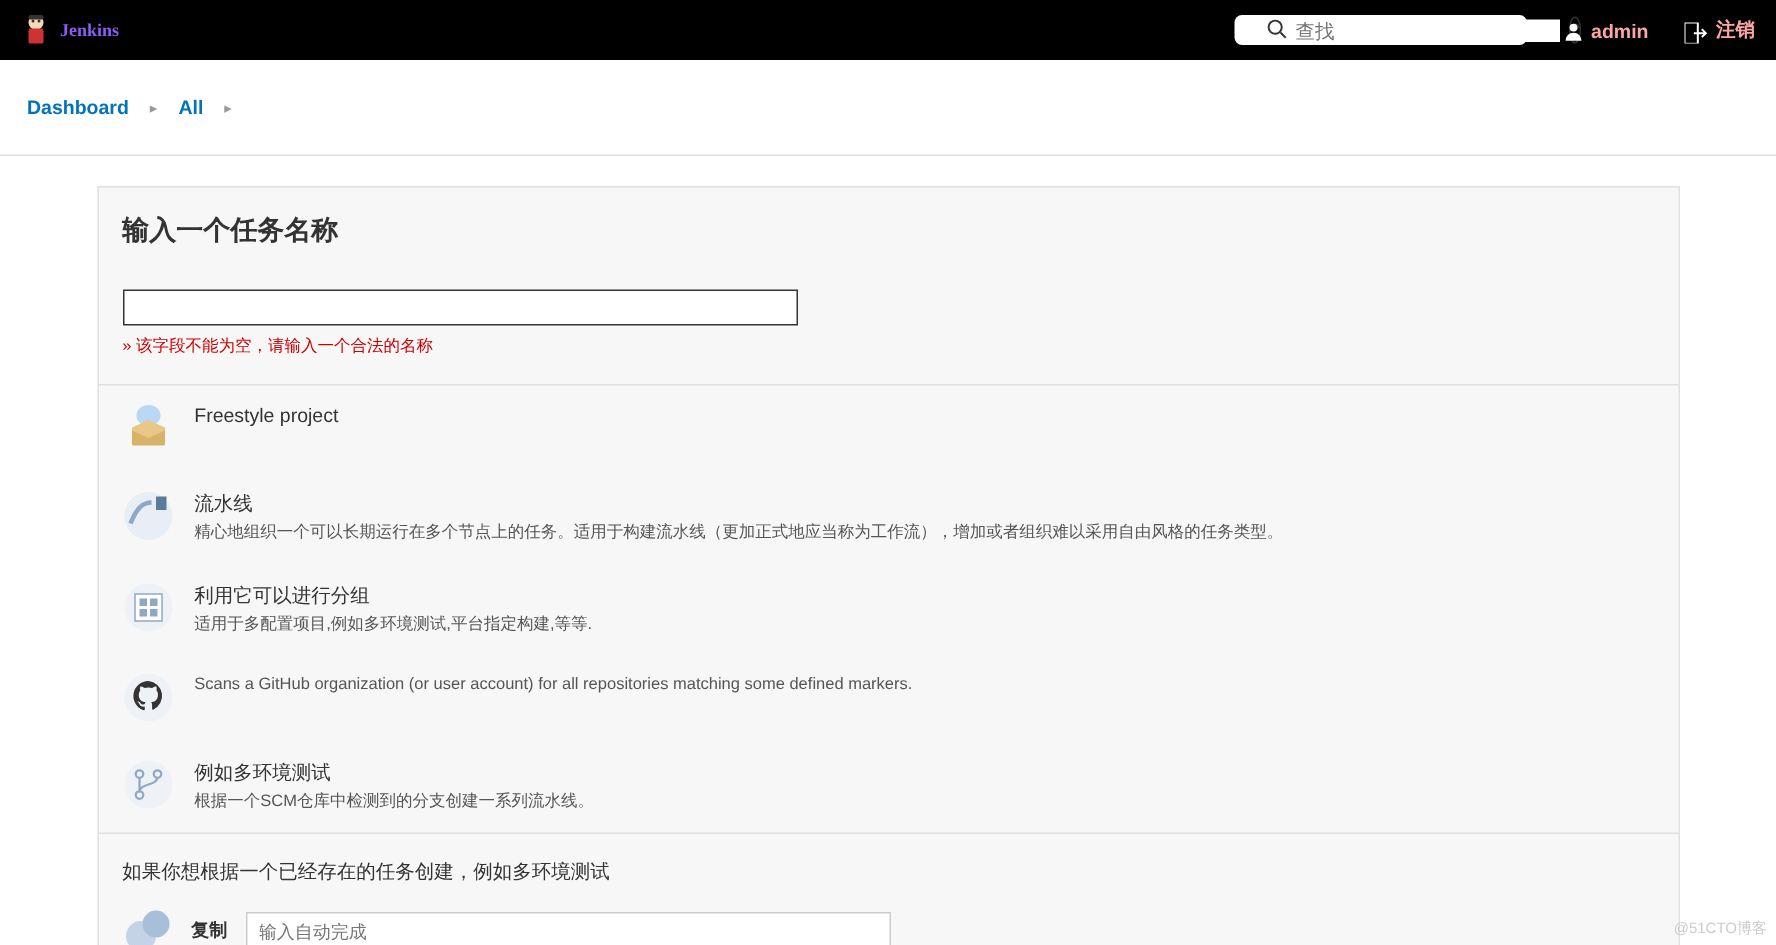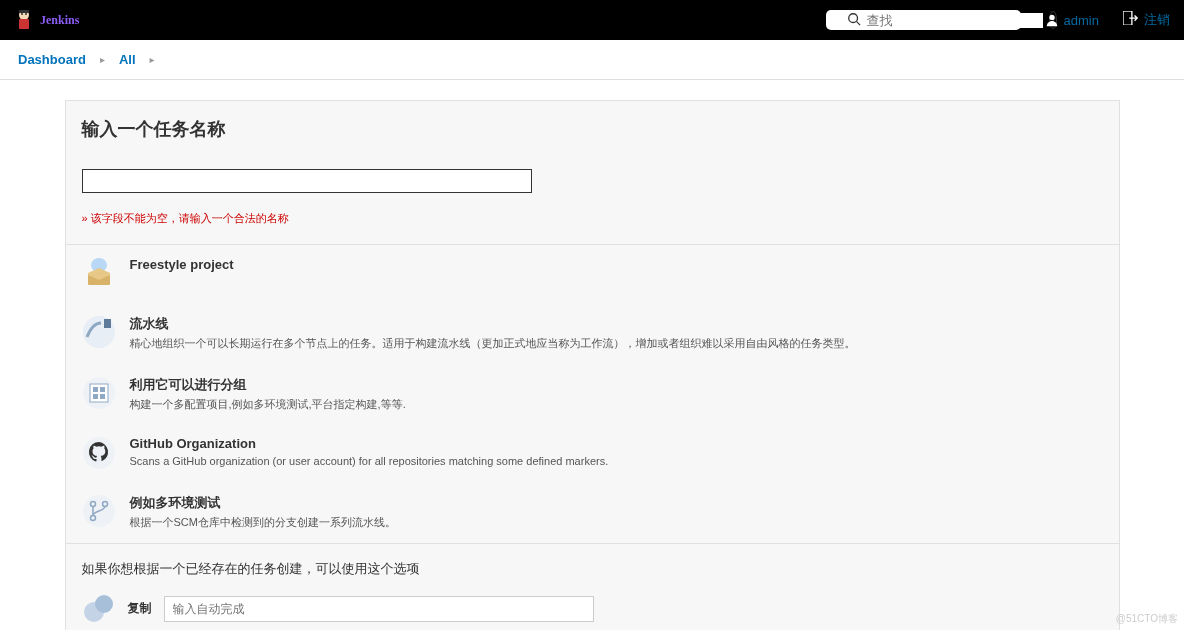--- a/index.html
+++ b/index.html
@@ -5,34 +5,34 @@
 *{margin:0;padding:0;box-sizing:border-box}
 body{font-family:"Helvetica Neue",Helvetica,Arial,sans-serif;font-size:13px;background:#fff;color:#333}
 .topbar{background:#000;height:40px;display:flex;align-items:center;padding:0 14px;gap:10px}
 .logo{display:flex;align-items:center;gap:6px}
 .logo-img{width:20px;height:24px;display:inline-block}
 .logo-text{color:#8b5cf6;font-weight:bold;font-size:12px;font-family:Georgia,serif}
 .spacer{flex:1}
 .searchbox{background:#fff;border-radius:5px;height:20px;width:195px;display:flex;align-items:center;padding:0 21px;gap:6px}
 .searchbox input{border:none;outline:none;flex:1;font-size:13px}
 .help-circle{display:inline-flex;width:18px;height:18px;border:1.5px solid #333;border-radius:50%;align-items:center;justify-content:center;font-size:11px;font-weight:bold;color:#333}
-.top-link{color:#0369a1;display:flex;align-items:flex-start;gap:5px;font-weight:normal;font-size:13px;margin-left:14px;cursor:pointer}
-.breadcrumbs{background:#fff;border-bottom:1px solid #ddd;padding:12px 18px;display:flex;align-items:center;gap:14px;font-size:13px}
+.top-link{color:#fca5a5;display:flex;align-items:flex-end;gap:5px;font-weight:bold;font-size:13px;margin-left:14px;cursor:pointer}
+.breadcrumbs{background:#fff;border-bottom:1px solid #ddd;padding:24px 18px;display:flex;align-items:center;gap:14px;font-size:13px}
 .breadcrumbs a{color:#0073bb;text-decoration:none;font-weight:bold}
 .breadcrumbs .sep{color:#999;font-size:10px}
 .main{margin:20px auto 40px;width:1055px;background:#f7f7f7;border:1px solid #e0e0e0}
 .pane{padding:16px 16px 18px}
 .pane h1{font-size:18px;font-weight:bold;margin-bottom:28px}
 .name-input{width:450px;height:24px;border:1px solid #333;padding:2px 4px;font-size:13px}
-.err{color:#c00;font-size:11px;margin-top:18px}
+.err{color:#c00;font-size:11px;margin-top:6px}
 .sep-line{border-top:1px solid #e0e0e0}
 .item{display:flex;gap:14px;padding:12px 16px;align-items:flex-start}
 .item .icon{width:34px;height:34px;flex-shrink:0}
 .item .tt{flex:1}
-.item .label{font-weight:bold;font-size:13px;margin-bottom:2px}
+.item .label{font-weight:normal;font-size:13px;margin-bottom:2px}
 .item .desc{color:#555;font-size:11px;line-height:1.5}
 .copy-section{padding:16px}
 .copy-hint{font-size:13px;margin-bottom:14px}
 .copy-row{display:flex;align-items:center;gap:12px}
 .copy-label{font-weight:bold;font-size:12px}
 .copy-input{width:430px;height:26px;border:1px solid #ccc;padding:2px 8px;font-size:12px}
 .watermark{position:fixed;right:6px;bottom:4px;color:#ccc;font-size:10px}
 .ic-user{display:inline-block;width:14px;height:14px}
 .ic-exit{display:inline-block;width:16px;height:14px}
 </style>
@@ -131,33 +131,32 @@
           <circle cx="17" cy="17" r="16" fill="#eef2f6"></circle>
           <rect x="8" y="8" width="18" height="18" fill="#fff" stroke="#8fa8c4"></rect>
           <rect x="11" y="11" width="5" height="5" fill="#8fa8c4"></rect>
           <rect x="18" y="11" width="5" height="5" fill="#8fa8c4"></rect>
           <rect x="11" y="18" width="5" height="5" fill="#8fa8c4"></rect>
           <rect x="18" y="18" width="5" height="5" fill="#8fa8c4"></rect>
         </svg>
     </span>
     <div class="tt">
       <div class="label">利用它可以进行分组</div>
-      <div class="desc">构建一个多配置项目,例如多环境测试,平台指定构建,等等.</div>
+      <div class="desc">适用于多配置项目,例如多环境测试,平台指定构建,等等.</div>
     </div>
   </div>
 
   <div class="item">
     <span class="icon">
       <svg viewBox="0 0 34 34">
           <circle cx="17" cy="17" r="16" fill="#eef2f6"></circle>
           <path d="M17 6a10 10 0 00-3.2 19.5c.5.1.7-.2.7-.5v-2c-2.8.6-3.4-1.3-3.4-1.3-.5-1.2-1.1-1.5-1.1-1.5-.9-.6.1-.6.1-.6 1 .1 1.5 1 1.5 1 .9 1.5 2.3 1.1 2.9.8.1-.6.3-1.1.6-1.3-2.2-.3-4.6-1.1-4.6-5a3.9 3.9 0 011-2.7c-.1-.3-.4-1.3.1-2.7 0 0 .8-.3 2.8 1a9.5 9.5 0 015 0c1.9-1.3 2.8-1 2.8-1 .5 1.4.2 2.4.1 2.7.7.7 1 1.6 1 2.7 0 3.9-2.4 4.7-4.6 5 .4.3.7.9.7 1.8v2.7c0 .3.2.6.7.5A10 10 0 0017 6z" fill="#333"></path>
         </svg>
     </span>
     <div class="tt">
-      <div class="label">GitHub Organization</div>
       <div class="desc">Scans a GitHub organization (or user account) for all repositories matching some defined markers.</div>
     </div>
   </div>
 
   <div class="item">
     <span class="icon">
       <svg viewBox="0 0 34 34">
           <circle cx="17" cy="17" r="16" fill="#eef2f6"></circle>
           <circle cx="11" cy="10" r="2.5" fill="none" stroke="#8fa8c4" stroke-width="1.5"></circle>
           <circle cx="23" cy="10" r="2.5" fill="none" stroke="#8fa8c4" stroke-width="1.5"></circle>
@@ -167,21 +166,21 @@
     </span>
     <div class="tt">
       <div class="label">例如多环境测试</div>
       <div class="desc">根据一个SCM仓库中检测到的分支创建一系列流水线。</div>
     </div>
   </div>
 
 
   <div class="sep-line"></div>
   <div class="copy-section">
-    <div class="copy-hint">如果你想根据一个已经存在的任务创建，可以使用这个选项</div>
+    <div class="copy-hint">如果你想根据一个已经存在的任务创建，例如多环境测试</div>
     <div class="copy-row">
       <span class="icon" style="width:34px;height:34px">
         <svg viewBox="0 0 34 34">
             <circle cx="12" cy="20" r="10" fill="#c4d4e6"></circle>
             <circle cx="22" cy="12" r="9" fill="#a8bfd9"></circle>
           </svg>
       </span>
       <span class="copy-label">复制</span>
       <input class="copy-input" type="text" placeholder="输入自动完成" style="">
     </div>

